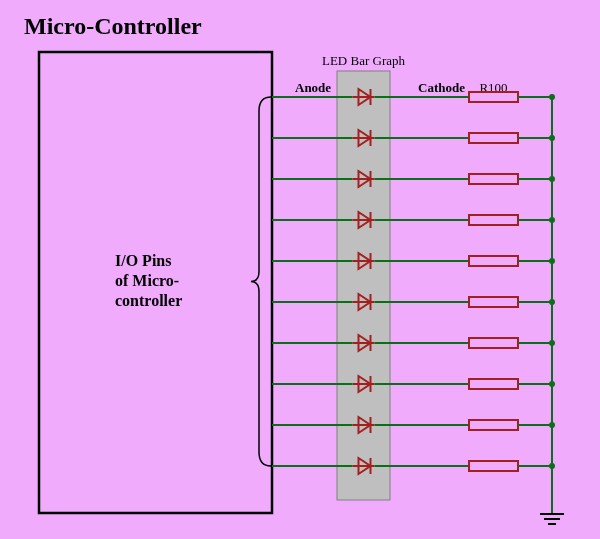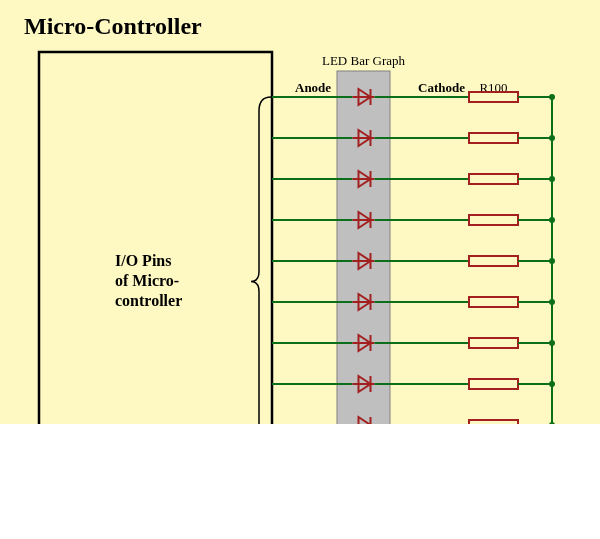--- a/index.html
+++ b/index.html
@@ -1,16 +1,16 @@
 <!DOCTYPE html>
 <html><head>
 <meta charset="utf-8">
 <style>
   html,body{margin:0;padding:0;background:#fff;font-family:Georgia,"Times New Roman",serif;}
-  #stage{position:relative;width:600px;height:424px;background:#fef9c3;}
+  #stage{position:relative;width:600px;height:539px;background:#f0abfc;}
   text{font-family:Georgia,"Times New Roman",serif;}
 </style>
 </head>
 <body>
 
 <div id="stage">
   <svg id="svg" width="600" height="539" viewBox="0 0 600 539">
       <text x="24" y="34" font-size="24" font-weight="bold" fill="#000000">Micro-Controller</text>
       <rect x="39" y="52" width="233" height="461" fill="none" stroke="#000" stroke-width="2.5"></rect>
       <text x="115" y="266" font-size="16" font-weight="bold" fill="#000000">I/O Pins</text>

